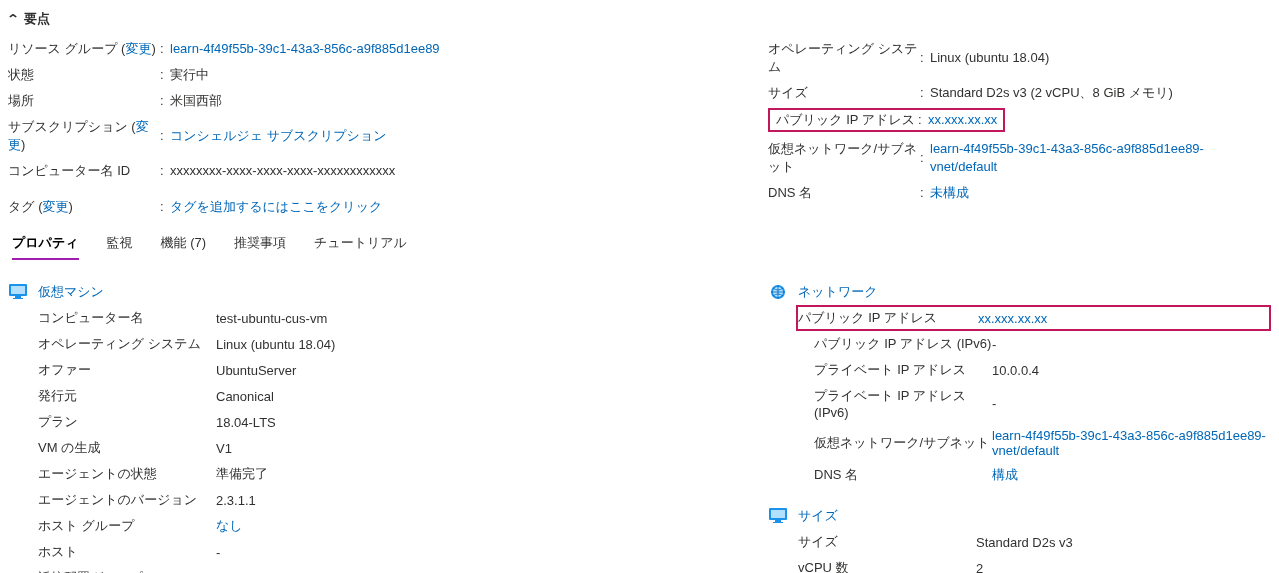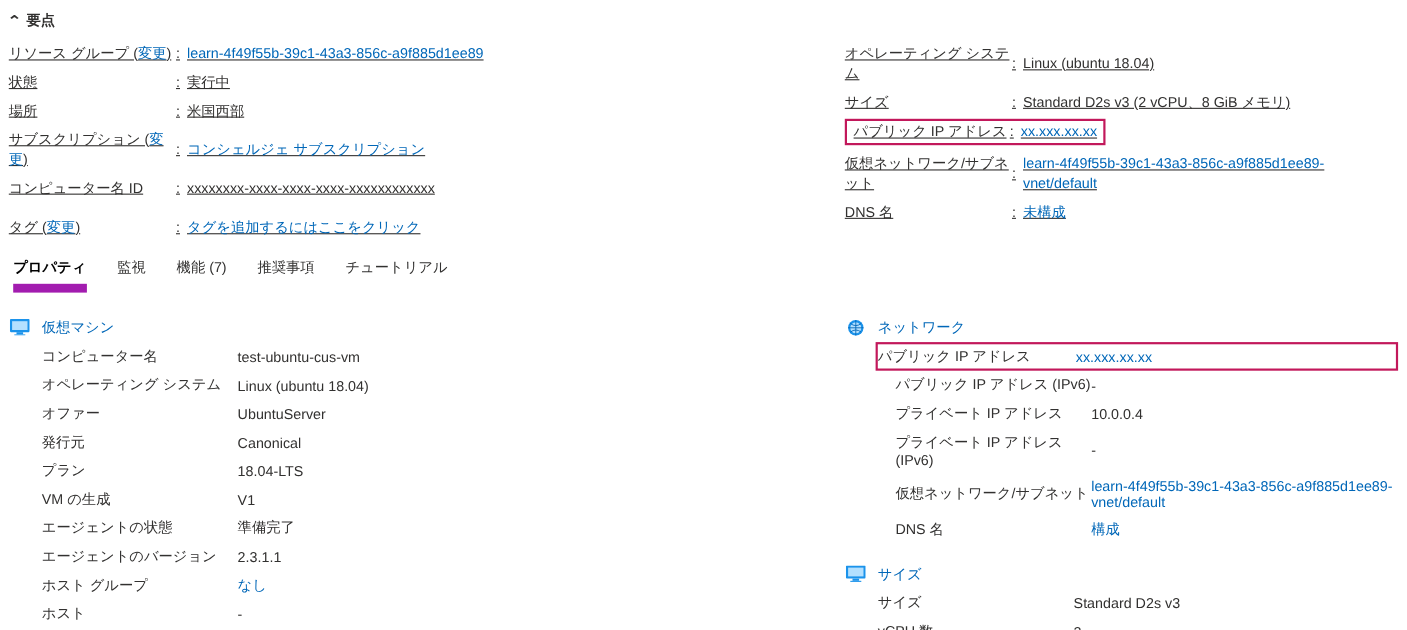--- a/index.html
+++ b/index.html
@@ -35,21 +35,20 @@
     flex-direction: column;
     gap: 8px;
   }
   .ess-left { flex: 0 0 720px; }
   .ess-right { flex: 1; }
   .ess-row {
     display: flex;
     align-items: center;
     font-size: 13px;
     line-height: 18px;
-    text-decoration: underline;
   }
   .ess-label {
     width: 152px;
     flex: 0 0 152px;
     color: #323130;
   }
   .ess-sep { width: 10px; flex:0 0 10px; text-align:left; }
   .ess-value { color: #323130; }
   .link { color: #0067b8; cursor: pointer; }
   .change { color:#0067b8; cursor:pointer; }
@@ -75,21 +74,21 @@
     padding-left: 4px;
   }
   .tab {
     font-size: 13px;
     padding-bottom: 6px;
     cursor: pointer;
     color: #323130;
   }
   .tab.active {
     font-weight: 600;
-    border-bottom: 8px solid #a21caf;
+    border-bottom: 2px solid #a21caf;
     color: #000;
   }
   .prop-columns {
     display: flex;
     gap: 40px;
   }
   .prop-col-left { flex: 0 0 720px; }
   .prop-col-right { flex: 1; }
   .section {
     display: flex;

